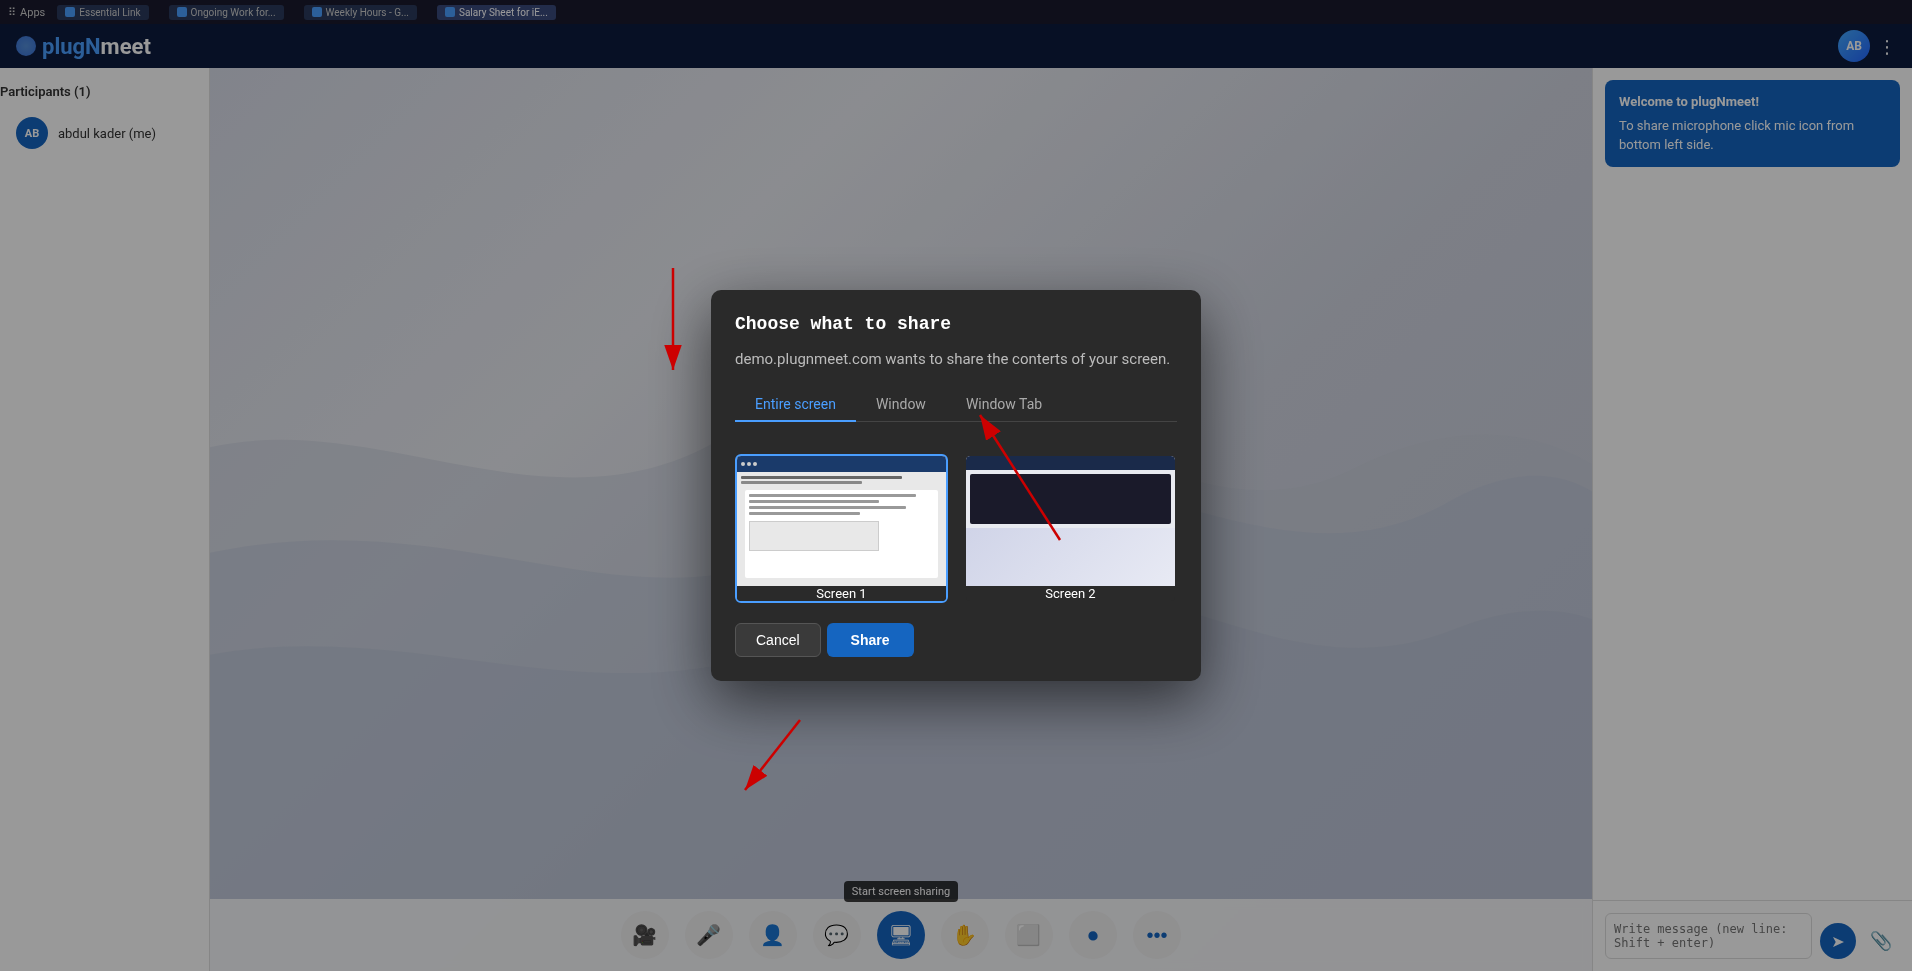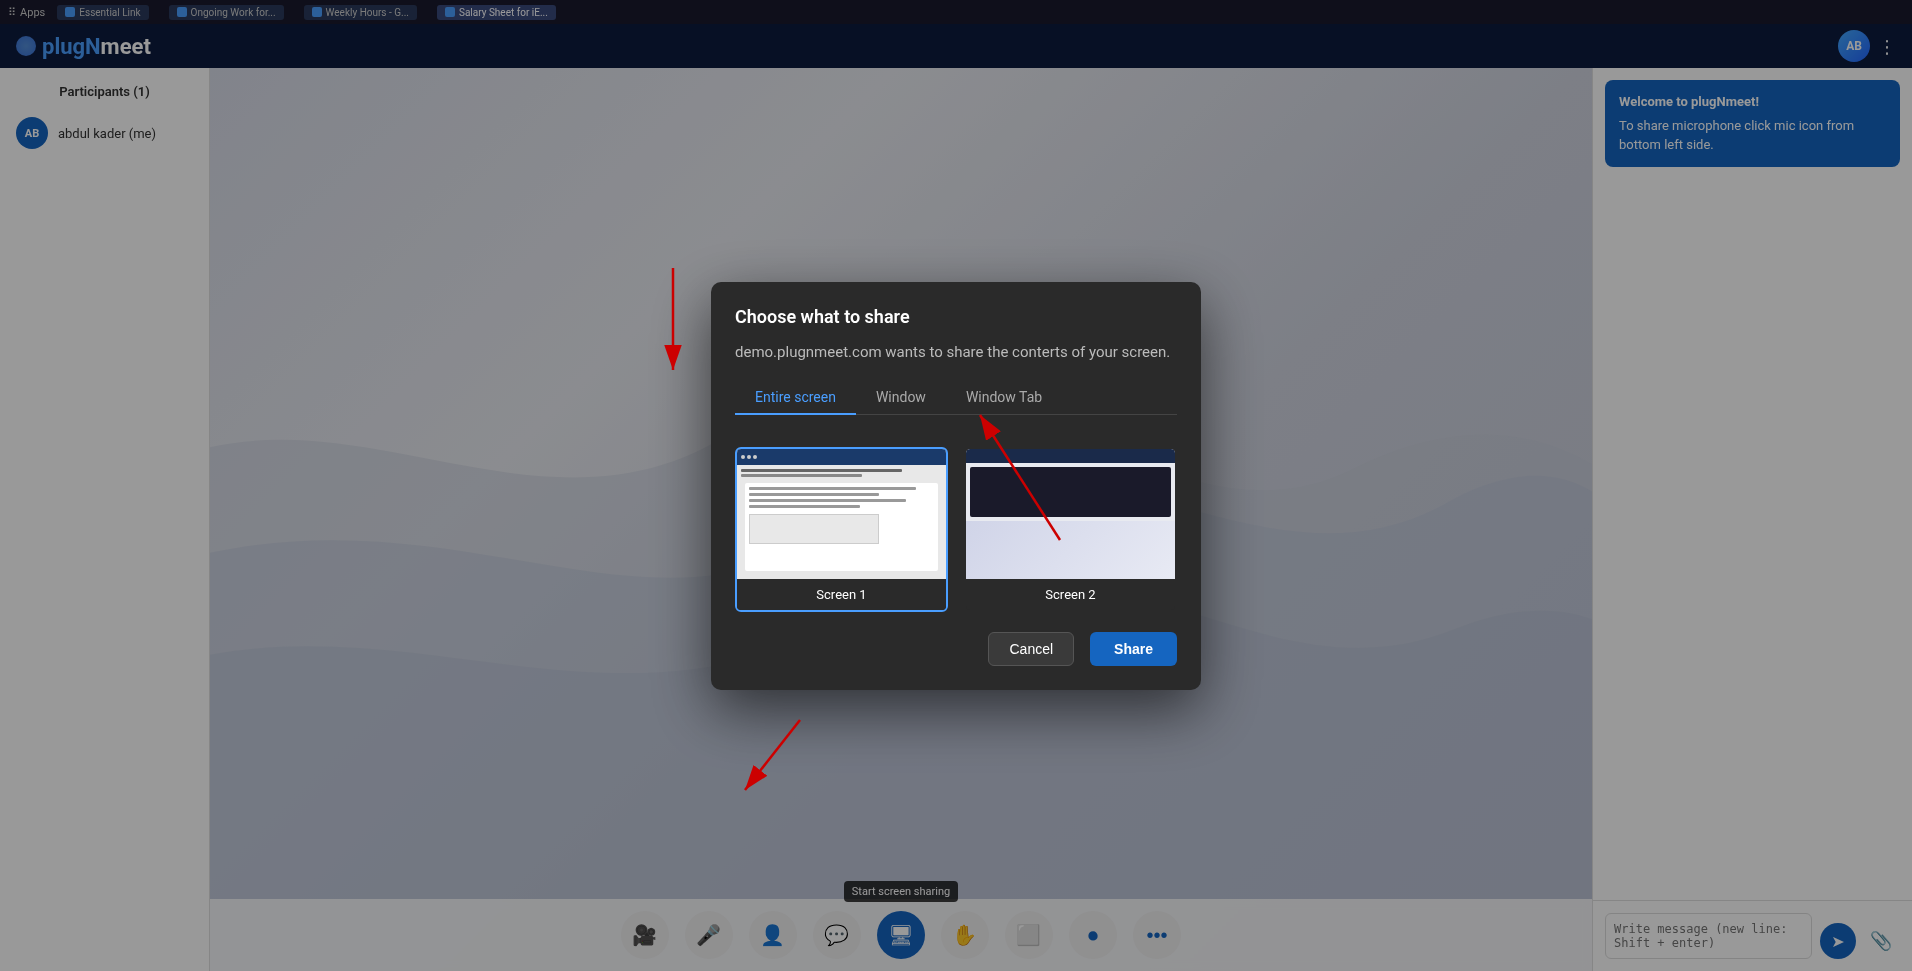--- a/index.html
+++ b/index.html
@@ -129,21 +129,20 @@
       display: flex;
       flex-direction: column;
       padding: 16px 0;
       z-index: 10;
     }
     .sidebar-section-title {
       font-size: 13px;
       font-weight: 600;
       color: #333;
       padding: 0 0 12px;
-      text-align: center;
     }
     .participant-item {
       display: flex;
       align-items: center;
       gap: 10px;
       padding: 6px 16px;
     }
     .participant-avatar {
       width: 32px; height: 32px;
       border-radius: 50%;
@@ -296,20 +295,21 @@
       border-radius: 10px;
       width: 490px;
       padding: 24px;
       box-shadow: 0 20px 60px rgba(0,0,0,0.6);
     }
     .modal-title {
       font-size: 18px;
       font-weight: 600;
       color: #fff;
       margin-bottom: 16px;
+      font-family: Liberation Mono, monospace;
     }
     .modal-subtitle {
       font-size: 15px;
       color: #bbb;
       margin-bottom: 20px;
     }
     .modal-tabs {
       display: flex;
       border-bottom: 1px solid #444;
       margin-bottom: 32px;
@@ -402,27 +402,26 @@
     }
     .preview-screen2-wavy {
       flex: 1;
       background: linear-gradient(135deg, #d0d4e8, #e8eaf4);
     }
 
     .screen-label {
       text-align: center;
       color: #fff;
       font-size: 13px;
-      padding: 8px;
+      padding: 0;
       background: #2a2a2a;
     }
     .modal-actions {
       display: flex;
-      justify-content: flex-end;
-      gap: 16px;
+      gap: 6px;
     }
     .btn-cancel {
       padding: 8px 20px;
       background: #3a3a3a;
       color: #fff;
       border: 1px solid #555;
       border-radius: 6px;
       cursor: pointer;
       font-size: 14px;
     }

